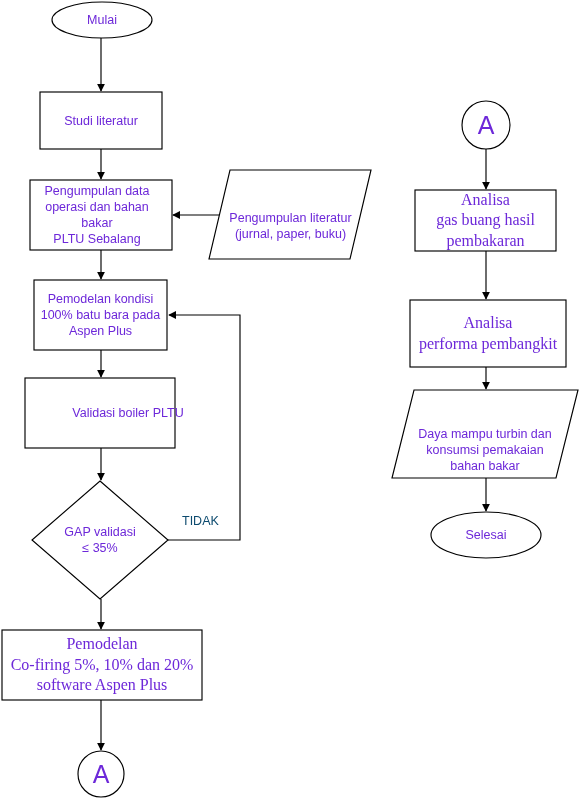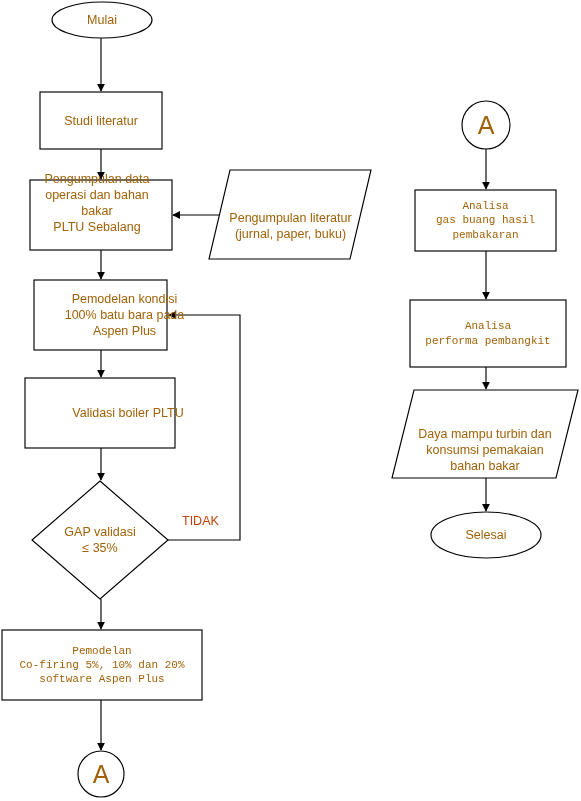--- a/index.html
+++ b/index.html
@@ -10,32 +10,32 @@
     overflow:hidden;
     font-family:"Liberation Sans", sans-serif;
   }
   #flow-svg{position:absolute;left:0;top:0;width:581px;height:801px;}
   .node-label{
     position:absolute;
     display:flex;
     align-items:center;
     justify-content:center;
     text-align:center;
-    color:#a16207;
+    color:#6d28d9;
     pointer-events:none;
     line-height:1.28;
   }
   .sans{font-family:"Liberation Sans", sans-serif;}
   .serif{font-family:"Liberation Serif", serif;}
   .t13{font-size:12.5px;}
-  .t14{font-size:11px;font-family:Liberation Mono, monospace;}
+  .t14{font-size:16px;}
   .t24{font-size:25px;}
   .edge-label{
     position:absolute;
-    color:#c2410c;
+    color:#0c4a6e;
     font-family:"Liberation Sans", sans-serif;
     font-size:12.5px;
     white-space:nowrap;
   }
   .ml{white-space:pre-line;}
 </style>
 </head>
 <body>
 
 <div id="canvas">
@@ -92,28 +92,28 @@
       <line x1="486" y1="251" x2="486" y2="299"></line>
       <line x1="486" y1="367" x2="486" y2="389"></line>
       <line x1="486" y1="478" x2="486" y2="511"></line>
     </g>
   </svg>
 
   <div class="node-label sans t13" style="left:52px;top:2px;width:100px;height:36px;">Mulai</div>
 
   <div class="node-label sans t13" style="left:40px;top:92px;width:122px;height:57px;border-radius:9px;">Studi literatur</div>
 
-  <div class="node-label sans t13 ml" style="left:30px;top:168px;width:134px;height:70px;">Pengumpulan data
+  <div class="node-label sans t13 ml" style="left:30px;top:180px;width:134px;height:70px;">Pengumpulan data
 operasi dan bahan bakar
 PLTU Sebalang</div>
 
   <div class="node-label sans t13 ml" style="left:213px;top:170px;width:155px;height:112px;">Pengumpulan literatur
 (jurnal, paper, buku)</div>
 
-  <div class="node-label sans t13 ml" style="left:34px;top:280px;width:133px;height:70px;padding-left:24px;">Pemodelan kondisi
+  <div class="node-label sans t13 ml" style="left:34px;top:280px;width:133px;height:70px;">Pemodelan kondisi
 100% batu bara pada
 Aspen Plus</div>
 
   <div class="node-label sans t13" style="left:25px;top:378px;width:150px;height:70px;margin-left:28px;">Validasi boiler PLTU</div>
 
   <div class="node-label sans t13 ml" style="left:40px;top:510px;width:120px;height:60px;">GAP validasi
 ≤ 35%</div>
 
   <div class="edge-label" style="left:182px;top:514px;">TIDAK</div>
 

